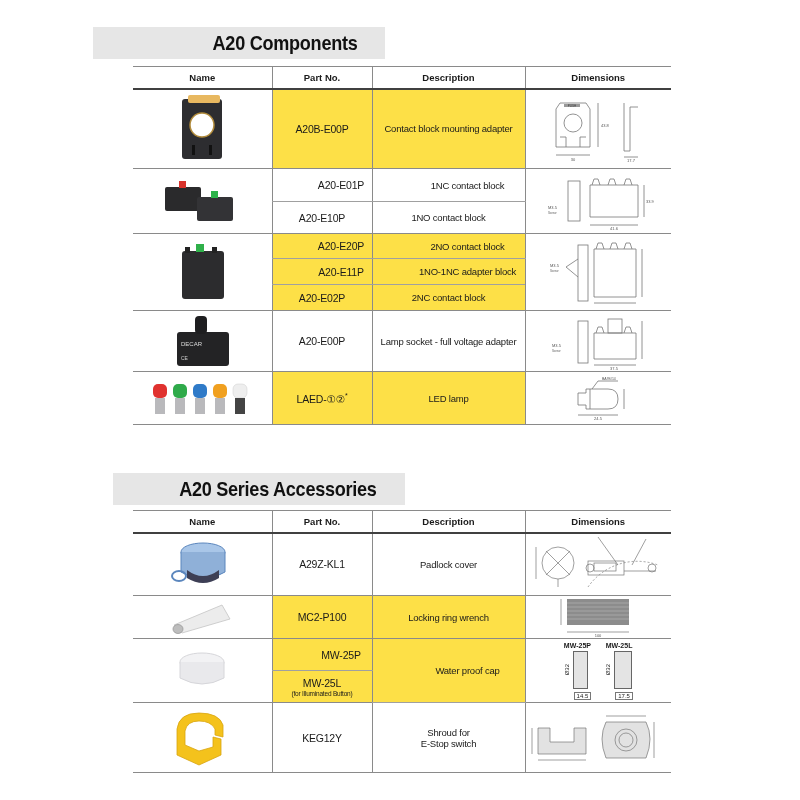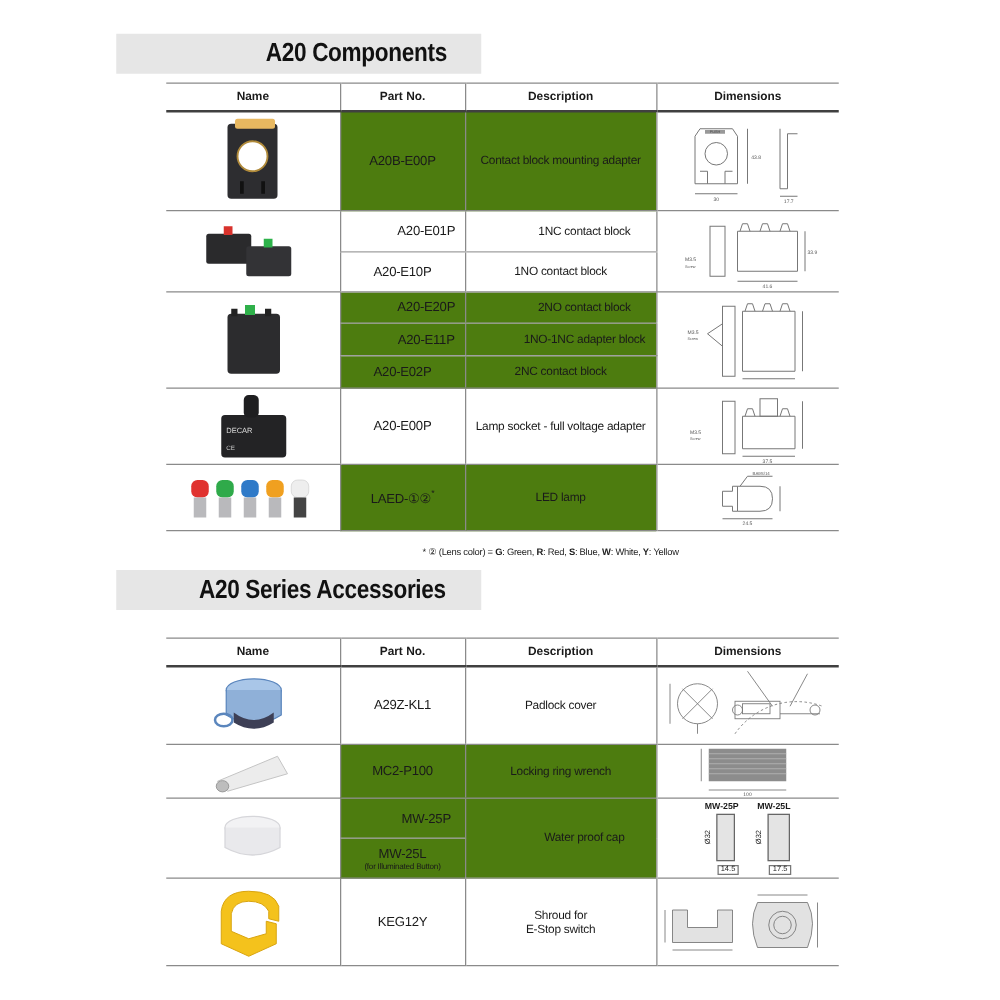--- a/index.html
+++ b/index.html
@@ -31,21 +31,21 @@
     border-left: 1px solid #8a8a8a; text-align: center; vertical-align: middle;
     background: #fff;
   }
   table.spec th:first-child { border-left: none; }
   table.spec td {
     border-bottom: 1px solid #8a8a8a; border-left: 1px solid #8a8a8a;
     text-align: center; vertical-align: middle; padding: 0 2px;
   }
   table.spec td.name-cell { border-left: none; }
   table.spec tr.sub td.part, table.spec tr.sub td.desc { border-bottom: 1px solid #a0a0a0; padding-left: 40px; }
-  td.shaded { background: #4d7c0f; }
+  td.shaded { background: #fde047; }
   td.part { font-size: 10.5px; letter-spacing: -0.2px; }
   td.desc { font-size: 9.5px; letter-spacing: -0.2px; }
   .subnote { display: block; font-size: 6.5px; margin-top: 1px; }
   sup.star { font-size: 7px; vertical-align: 5px; }
 
   .footnotes {
     position: absolute; left: 338px; top: 437px; width: 340px;
     font-size: 7.5px; line-height: 10px; color: #222; letter-spacing: -0.2px;
   }
   .footnotes b { font-weight: bold; }
@@ -238,26 +238,23 @@
           </g>
           <text x="64" y="5" font-size="3.5" fill="#555" font-family="Liberation Sans, sans-serif">BA9S/14</text>
           <text x="60" y="45" font-size="4" fill="#555" text-anchor="middle" font-family="Liberation Sans, sans-serif">24.5</text>
         </svg>
       </td>
     </tr>
   </tbody>
 </table>
 
 <div class="footnotes">
-  <div>
-    <span>* ② (Lens color) = </span><b>G</b><span>: Green, </span><b>R</b><span>: Red, </span><b>S</b><span>: Blue, </span><b>W</b><span>: White, </span><b>Y</b><span>: Yellow</span>
-  </div>
 </div>
 
-<div class="section-title" style="top:456px;">
+<div class="section-title" style="top:473px;margin-left:20px;">
   <span>A20 Series Accessories</span>
 </div>
 
 <table class="spec" style="top:510px;">
   <colgroup>
       <col class="c-name">
       <col class="c-part">
       <col class="c-desc">
       <col class="c-dim">
     </colgroup>

